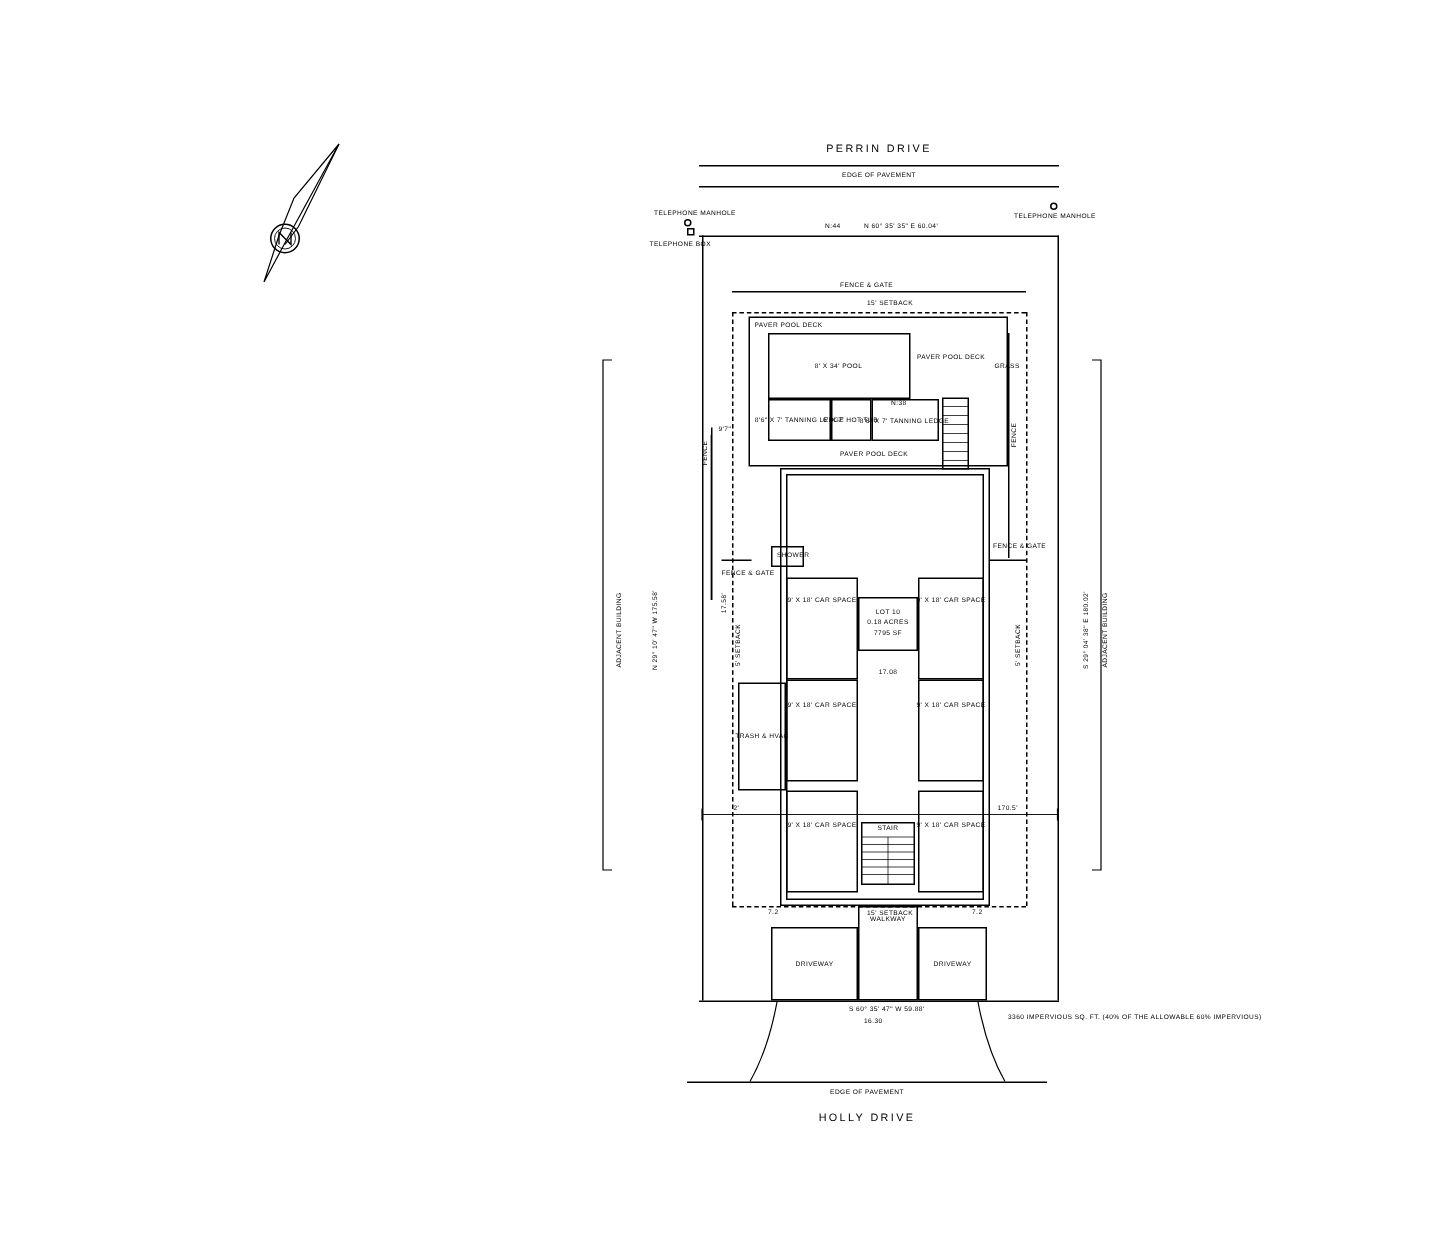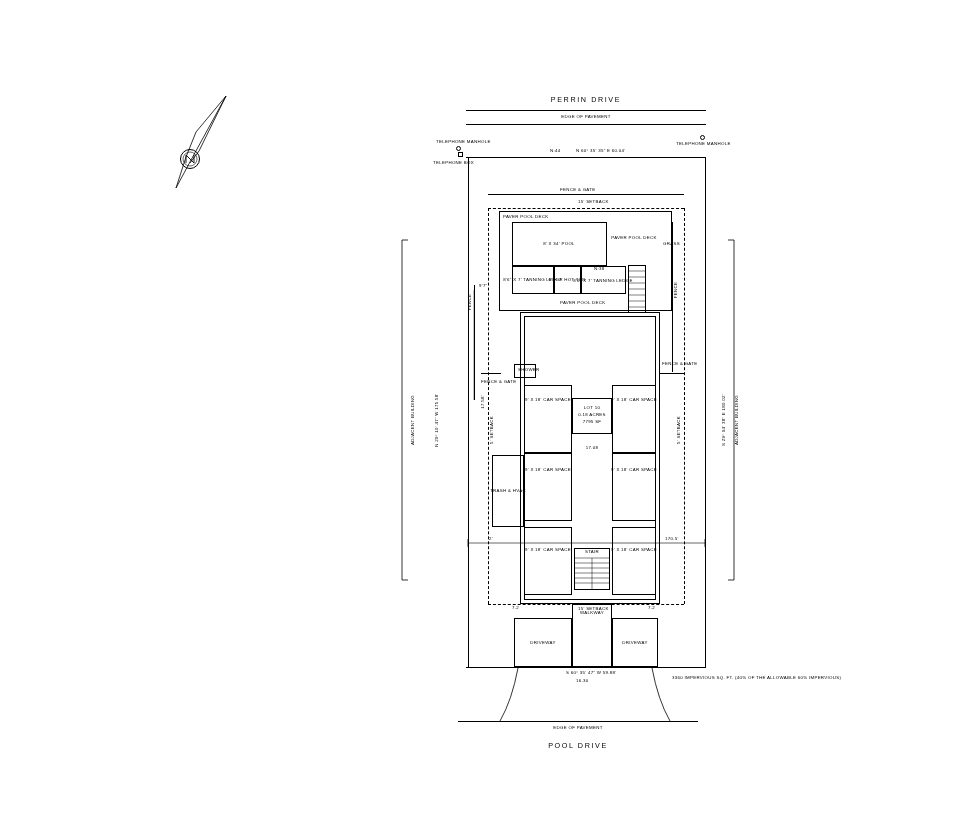--- a/index.html
+++ b/index.html
@@ -33,21 +33,21 @@
     <circle cx="190" cy="159" r="9.5" fill="none" stroke="#000" stroke-width="1"></circle>
     <circle cx="190" cy="159" r="7" fill="none" stroke="#000" stroke-width="0.6"></circle>
     <path d="M186 163 L186 155 L194 163 L194 155" fill="none" stroke="#000" stroke-width="0.9"></path>
   </svg>
 
   <div class="lbl big ctr" style="left:586px;top:99px;">PERRIN DRIVE</div>
   <div class="hline" style="left:466px;top:110px;width:240px;"></div>
   <div class="lbl tiny ctr" style="left:586px;top:117px;">EDGE OF PAVEMENT</div>
   <div class="hline thin" style="left:466px;top:124px;width:240px;"></div>
 
-  <div class="lbl big ctr" style="left:578px;top:745px;">POOL DRIVE</div>
+  <div class="lbl big ctr" style="left:578px;top:745px;">HOLLY DRIVE</div>
   <div class="lbl tiny ctr" style="left:578px;top:728px;">EDGE OF PAVEMENT</div>
   <div class="hline thin" style="left:458px;top:721px;width:240px;"></div>
 
   <svg width="965" height="835">
     <path d="M518 668 Q512 700 500 721" fill="none" stroke="#000" stroke-width="0.8"></path>
     <path d="M652 668 Q658 700 670 721" fill="none" stroke="#000" stroke-width="0.8"></path>
   </svg>
 
   <div class="hline" style="left:466px;top:157px;width:240px;"></div>
   <div class="lbl tiny" style="left:576px;top:148px;">N 60° 35' 35" E   60.04'</div>

